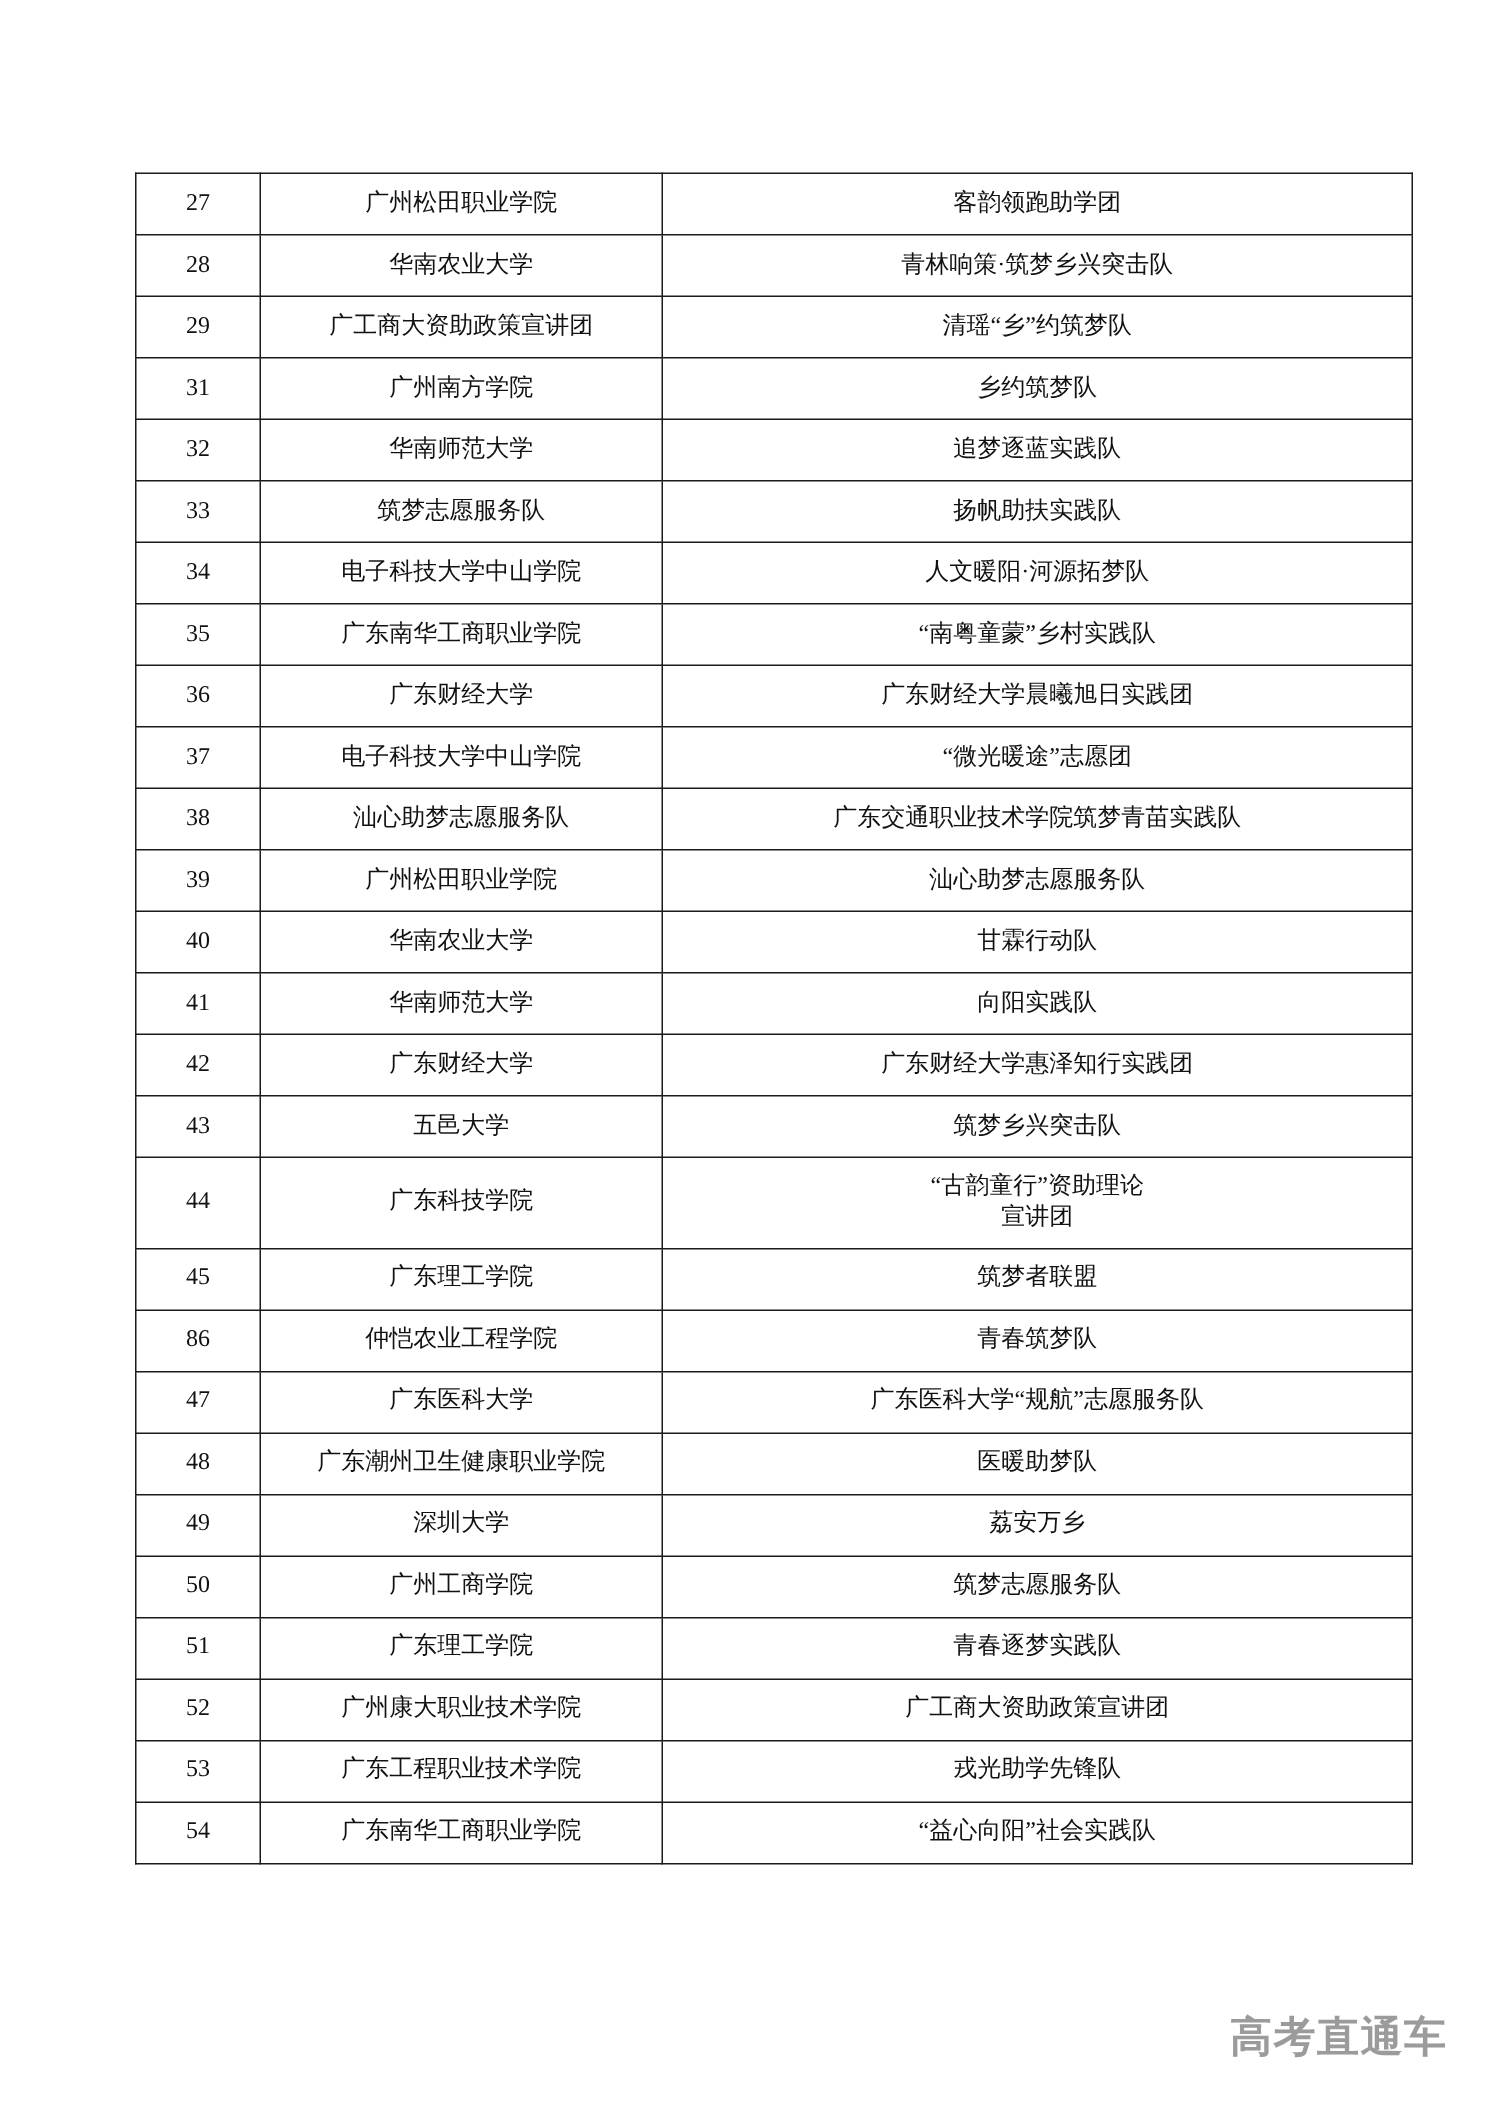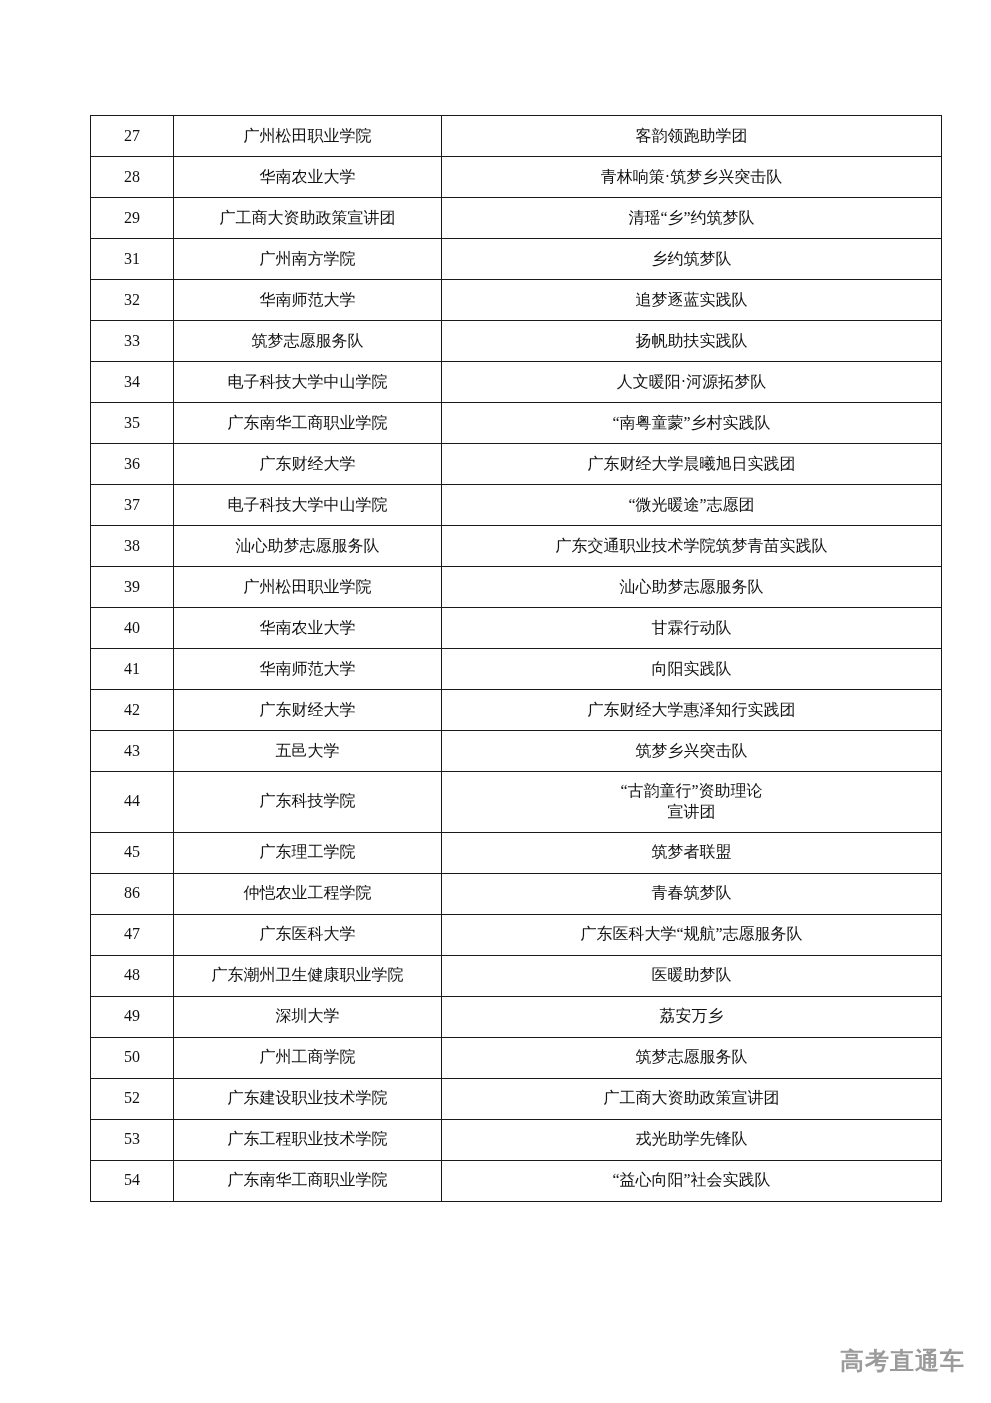--- a/index.html
+++ b/index.html
@@ -36,21 +36,21 @@
     overflow: hidden;
   }
   table.teams-table td.col-num { width: 70px; }
   table.teams-table td.col-school { width: 255px; }
   table.teams-table td.col-team { width: 487px; }
   .watermark {
     position: absolute;
     right: 26px;
     bottom: 26px;
     font-family: Liberation Sans, sans-serif;
-    font-size: 24px;
+    font-size: 28px;
     font-weight: bold;
     color: #9b9b9b;
     letter-spacing: 1px;
   }
 </style>
 </head>
 <body>
 
 <div class="page">
   <table class="teams-table">
@@ -165,22 +165,27 @@
           <td class="col-num">49</td>
           <td class="col-school">深圳大学</td>
           <td class="col-team">荔安万乡</td>
         </tr>
         <tr>
           <td class="col-num">50</td>
           <td class="col-school">广州工商学院</td>
           <td class="col-team">筑梦志愿服务队</td>
         </tr>
         <tr>
+          <td class="col-num">51</td>
+          <td class="col-school">广东理工学院</td>
+          <td class="col-team">青春逐梦实践队</td>
+        </tr>
+        <tr>
           <td class="col-num">52</td>
-          <td class="col-school">广东建设职业技术学院</td>
+          <td class="col-school">广州康大职业技术学院</td>
           <td class="col-team">广工商大资助政策宣讲团</td>
         </tr>
         <tr>
           <td class="col-num">53</td>
           <td class="col-school">广东工程职业技术学院</td>
           <td class="col-team">戎光助学先锋队</td>
         </tr>
         <tr>
           <td class="col-num">54</td>
           <td class="col-school">广东南华工商职业学院</td>

